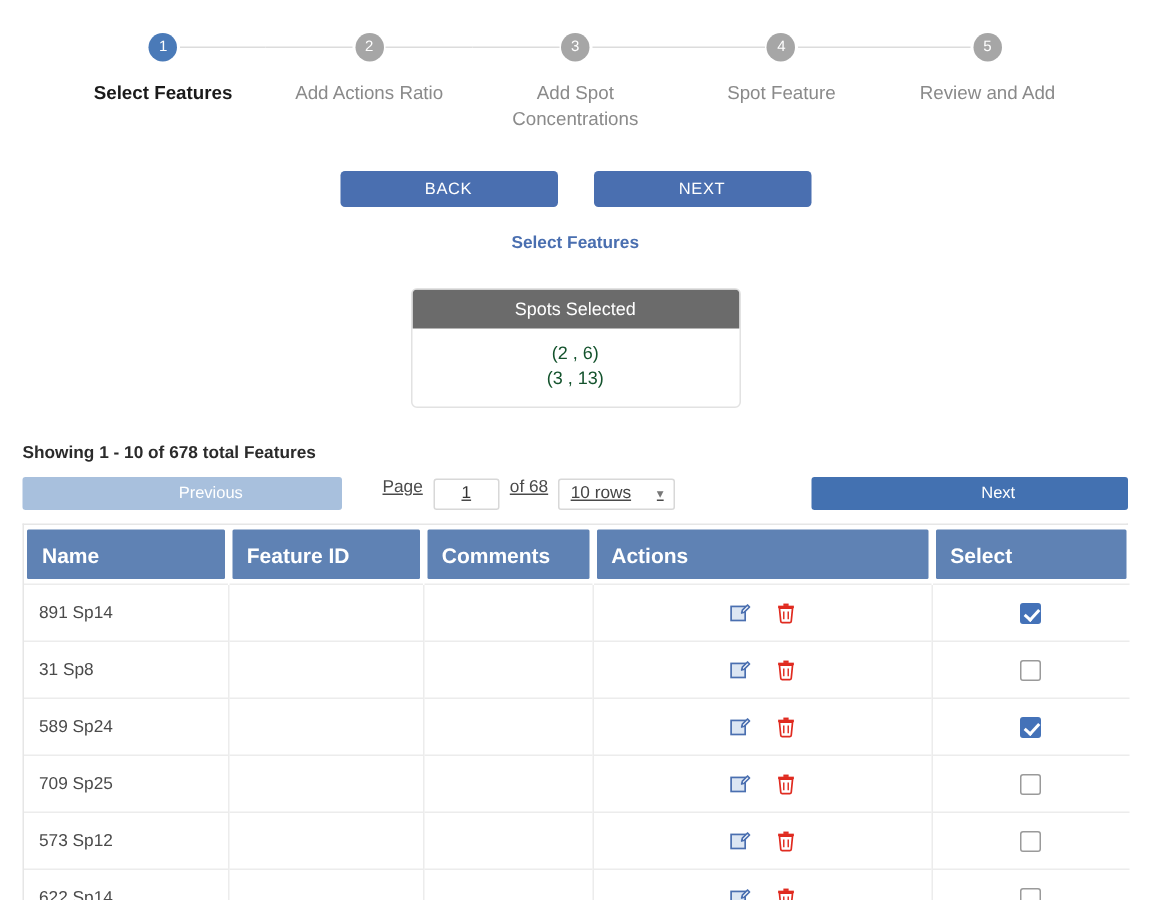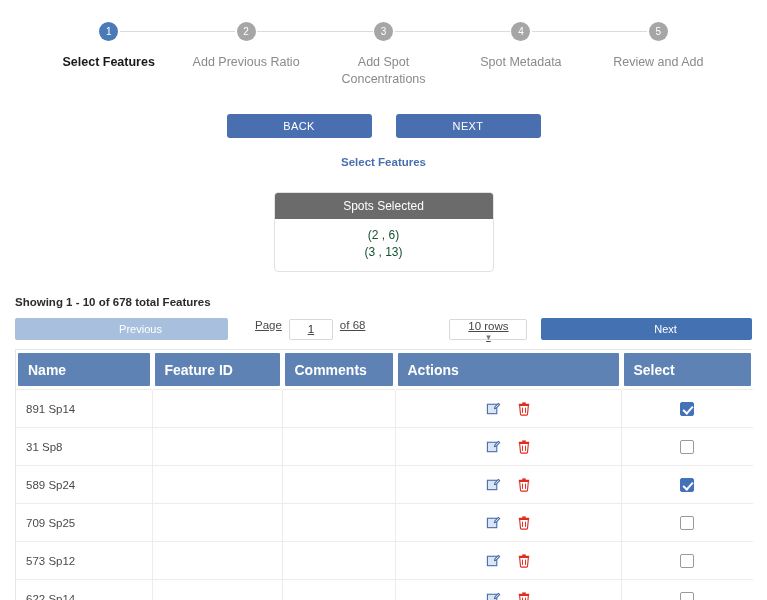--- a/index.html
+++ b/index.html
@@ -158,34 +158,32 @@
     width: 44px; height: 21px;
     border: 1px solid #d8d8d8;
     border-radius: 2px;
     text-align: center;
     font-size: 11.5px;
     font-family: "Liberation Sans", sans-serif;
     color: #333;
     background: #fff;
   }
   .rows-select {
-    margin-left: 77px;
     width: 78px; height: 21px;
     border: 1px solid #d8d8d8;
     border-radius: 2px;
     background: #fff;
     font-size: 11.5px;
     font-family: "Liberation Sans", sans-serif;
     color: #444;
     display: flex;
     align-items: center;
     justify-content: space-between;
     padding: 0 7px;
     cursor: pointer;
-    flex-direction: column;
   }
   .caret { font-size: 9px; color: #777; }
 
   
   .table-wrap {
     margin: 9px 15px 0 15px;
     border-top: 1px solid #e6e6e6;
     border-left: 1px solid #e6e6e6;
     border-right: 1px solid #e6e6e6;
   }
@@ -264,33 +262,33 @@
   <div class="stepper-track" id="stepper-track">
       <div class="step active">
         <div class="step-line right"></div>
         <div class="step-circle">1</div>
         <div class="step-label">Select Features</div>
       </div>
       <div class="step">
         <div class="step-line left"></div>
         <div class="step-line right"></div>
         <div class="step-circle">2</div>
-        <div class="step-label">Add Previous Ratio</div>
+        <div class="step-label">Add Actions Ratio</div>
       </div>
       <div class="step">
         <div class="step-line left"></div>
         <div class="step-line right"></div>
         <div class="step-circle">3</div>
         <div class="step-label">Add Spot Concentrations</div>
       </div>
       <div class="step">
         <div class="step-line left"></div>
         <div class="step-line right"></div>
         <div class="step-circle">4</div>
-        <div class="step-label">Spot Metadata</div>
+        <div class="step-label">Spot Feature</div>
       </div>
       <div class="step">
         <div class="step-line left"></div>
         <div class="step-circle">5</div>
         <div class="step-label">Review and Add</div>
       </div>
     </div>
 </div>
 
 <div class="nav-buttons">

